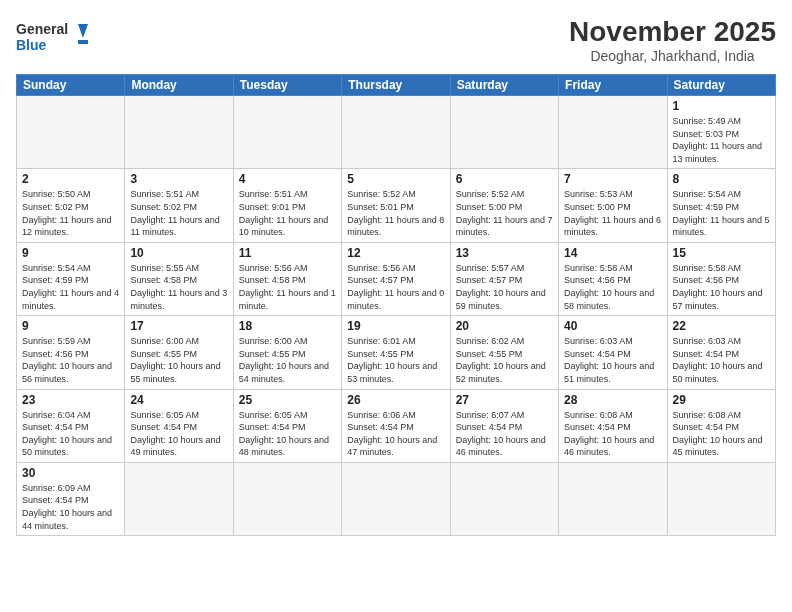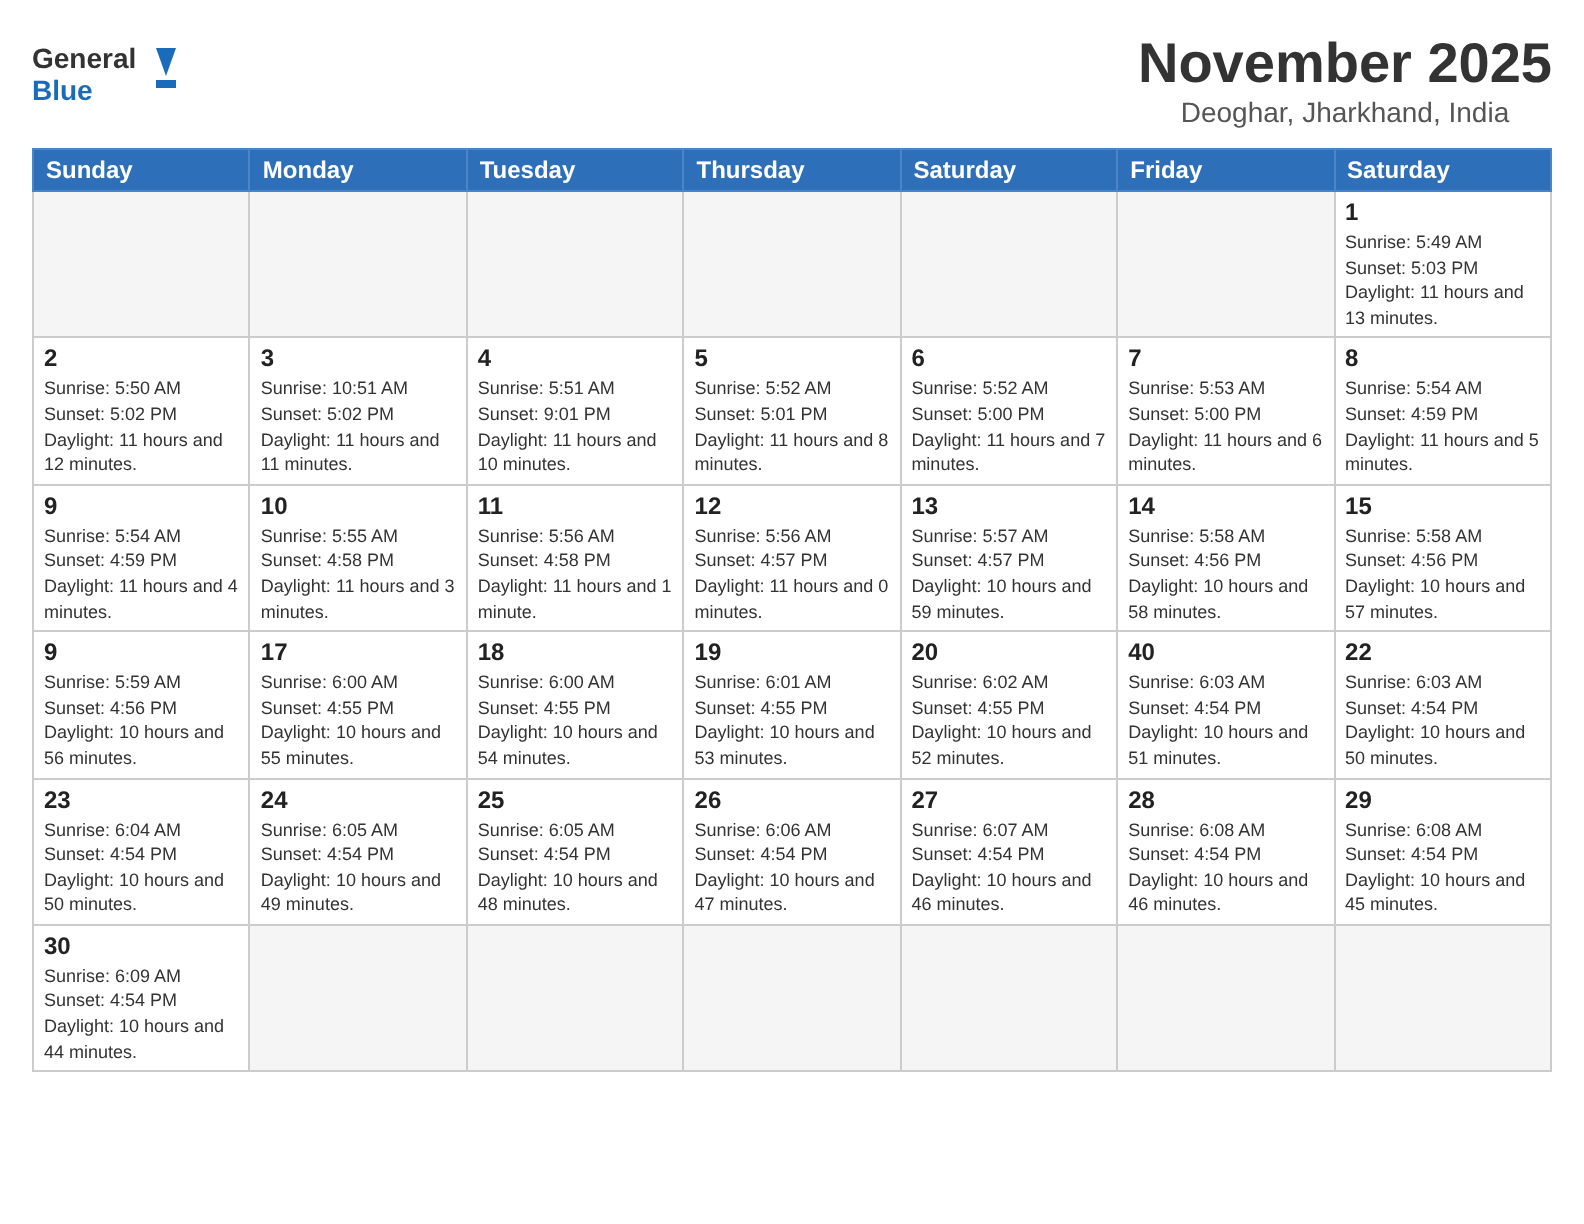--- a/index.html
+++ b/index.html
@@ -130,21 +130,21 @@
         </tr>
         <tr>
           <td>
             <span class="day-number">2</span>
             <div class="day-info">Sunrise: 5:50 AM
 Sunset: 5:02 PM
 Daylight: 11 hours and 12 minutes.</div>
           </td>
           <td>
             <span class="day-number">3</span>
-            <div class="day-info">Sunrise: 10:51 AM
+            <div class="day-info">Sunrise: 5:51 AM
 Sunset: 5:02 PM
 Daylight: 11 hours and 11 minutes.</div>
           </td>
           <td>
             <span class="day-number">4</span>
             <div class="day-info">Sunrise: 5:51 AM
 Sunset: 9:01 PM
 Daylight: 11 hours and 10 minutes.</div>
           </td>
           <td>

